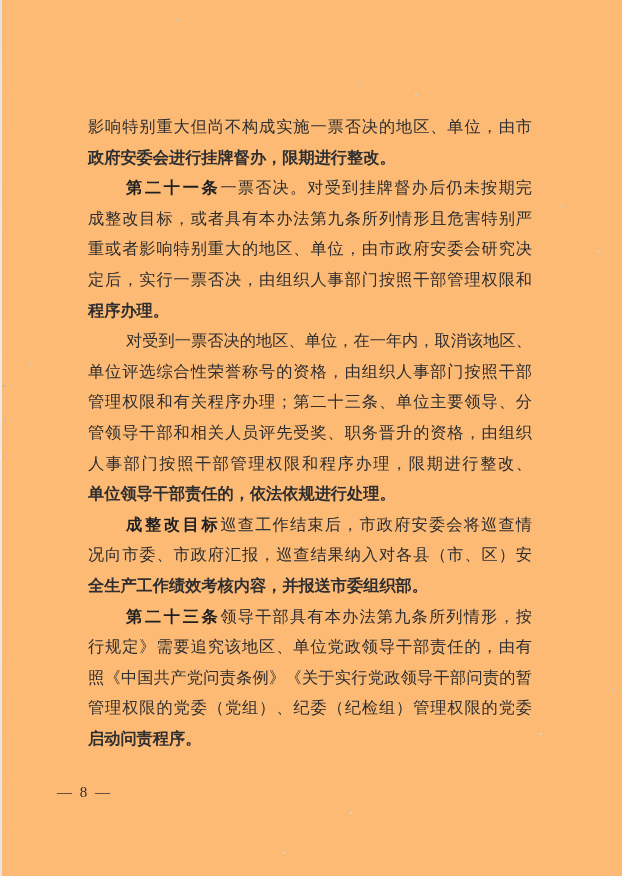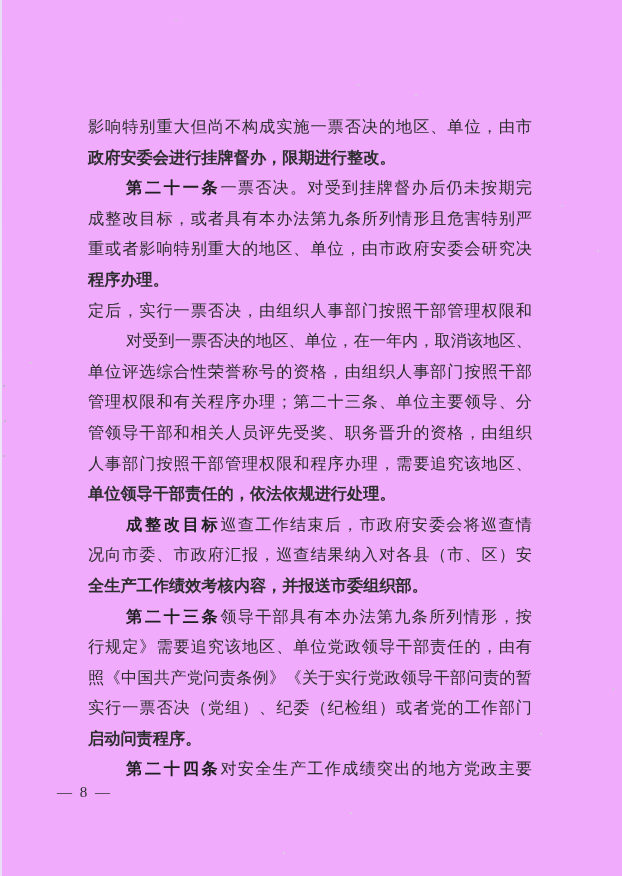--- a/index.html
+++ b/index.html
@@ -1,20 +1,20 @@
 <!DOCTYPE html>
 <html><head>
 <meta charset="utf-8">
 <title>Scanned Document Page</title>
 <style>
   html,body{margin:0;padding:0;background:#ffffff;}
   .page{
     position:relative;
     width:622px;height:876px;
-    background:#f0abfc;
+    background:#fdba74;
     overflow:hidden;
     font-family:"Liberation Serif","DejaVu Serif",serif;
   }
   
   .edge-line{
     position:absolute;left:0;top:0;width:2px;height:100%;
     background:linear-gradient(180deg,#e3e7f3 0%,#edf0f8 40%,#e6eaf5 100%);
     opacity:.85;
   }
   
@@ -81,33 +81,32 @@
 <div class="page">
   <div class="edge-line"></div>
   <div class="specks"></div>
 
   <div class="text-column">
       <div class="line">影响特别重大但尚不构成实施一票否决的地区、单位，由市</div>
       <div class="line short-last">政府安委会进行挂牌督办，限期进行整改。</div>
       <div class="line indent"><b class="article-no">第二十一条</b>一票否决。对受到挂牌督办后仍未按期完</div>
       <div class="line">成整改目标，或者具有本办法第九条所列情形且危害特别严</div>
       <div class="line">重或者影响特别重大的地区、单位，由市政府安委会研究决</div>
+      <div class="line">定后，实行一票否决，由组织人事部门按照干部管理权限和</div>
       <div class="line short-last">程序办理。</div>
-      <div class="line">定后，实行一票否决，由组织人事部门按照干部管理权限和</div>
       <div class="line indent">对受到一票否决的地区、单位，在一年内，取消该地区、</div>
       <div class="line">单位评选综合性荣誉称号的资格，由组织人事部门按照干部</div>
       <div class="line">管理权限和有关程序办理；第二十三条、单位主要领导、分</div>
       <div class="line">管领导干部和相关人员评先受奖、职务晋升的资格，由组织</div>
-      <div class="line">人事部门按照干部管理权限和程序办理，需要追究该地区、</div>
+      <div class="line">人事部门按照干部管理权限和程序办理，限期进行整改、</div>
       <div class="line short-last">单位领导干部责任的，依法依规进行处理。</div>
       <div class="line indent"><b class="article-no">成整改目标</b>巡查工作结束后，市政府安委会将巡查情</div>
       <div class="line">况向市委、市政府汇报，巡查结果纳入对各县（市、区）安</div>
       <div class="line short-last">全生产工作绩效考核内容，并报送市委组织部。</div>
       <div class="line indent"><b class="article-no">第二十三条</b>领导干部具有本办法第九条所列情形，按</div>
       <div class="line">行规定》需要追究该地区、单位党政领导干部责任的，由有</div>
       <div class="line">照《中国共产党问责条例》《关于实行党政领导干部问责的暂</div>
-      <div class="line">实行一票否决（党组）、纪委（纪检组）或者党的工作部门</div>
+      <div class="line">管理权限的党委（党组）、纪委（纪检组）管理权限的党委</div>
       <div class="line short-last">启动问责程序。</div>
-      <div class="line indent"><b class="article-no">第二十四条</b>对安全生产工作成绩突出的地方党政主要</div>
     </div>
 
   <div class="page-number">— 8 —</div>
 </div>
 
 </body></html>

